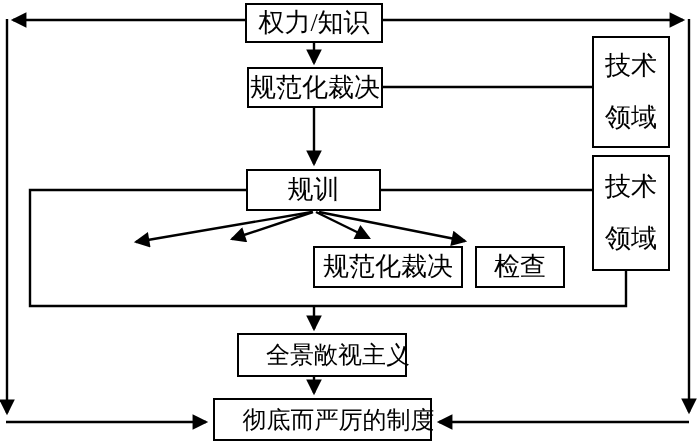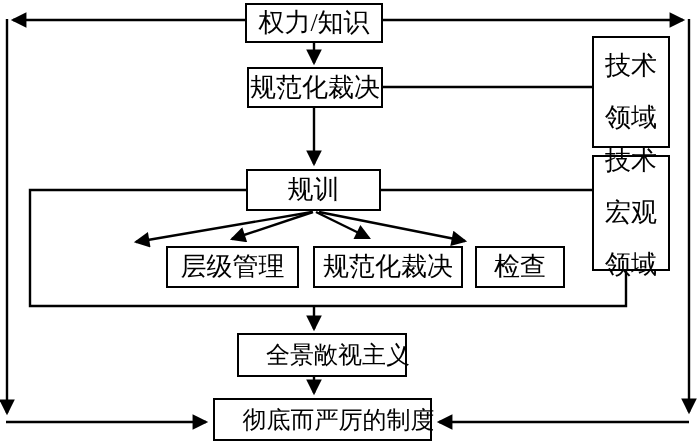--- a/index.html
+++ b/index.html
@@ -92,28 +92,24 @@
     <span>技术</span>
     <span>领域</span>
   </div>
 
   <div class="node" style="left:246px;top:169px;width:135px;height:42px">
     <span>规训</span>
   </div>
 
   <div class="node col" style="left:592px;top:155px;width:78px;height:116px">
     <span>技术</span>
-    <span>宏观</span>
     <span>领域</span>
   </div>
 
 
-  <div class="node" style="left:166px;top:246px;width:133px;height:42px">
-    <span>层级管理</span>
-  </div>
 
   <div class="node" style="left:313px;top:246px;width:150px;height:42px">
     <span>规范化裁决</span>
   </div>
 
   <div class="node" style="left:475px;top:246px;width:90px;height:42px">
     <span>检查</span>
   </div>
 
   <div class="node small" style="left:237px;top:333px;width:170px;height:44px">

